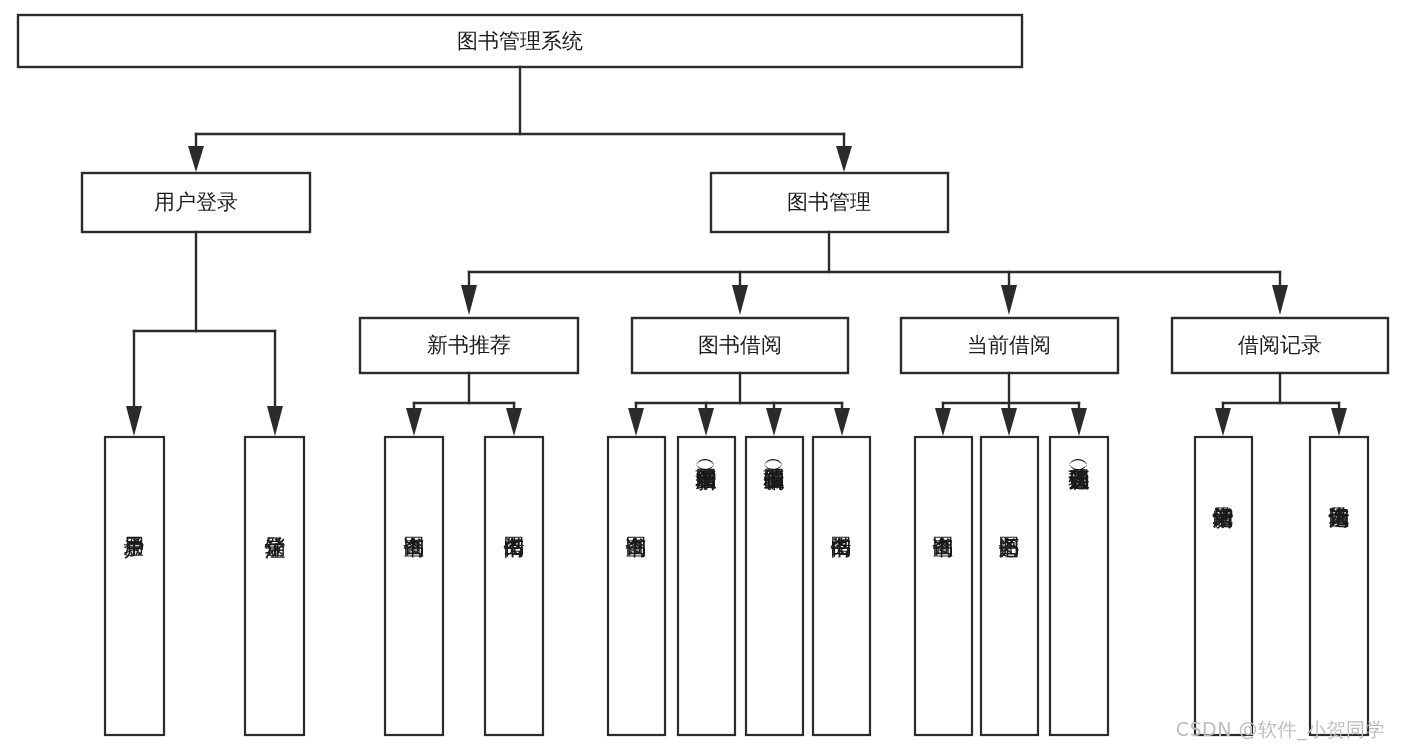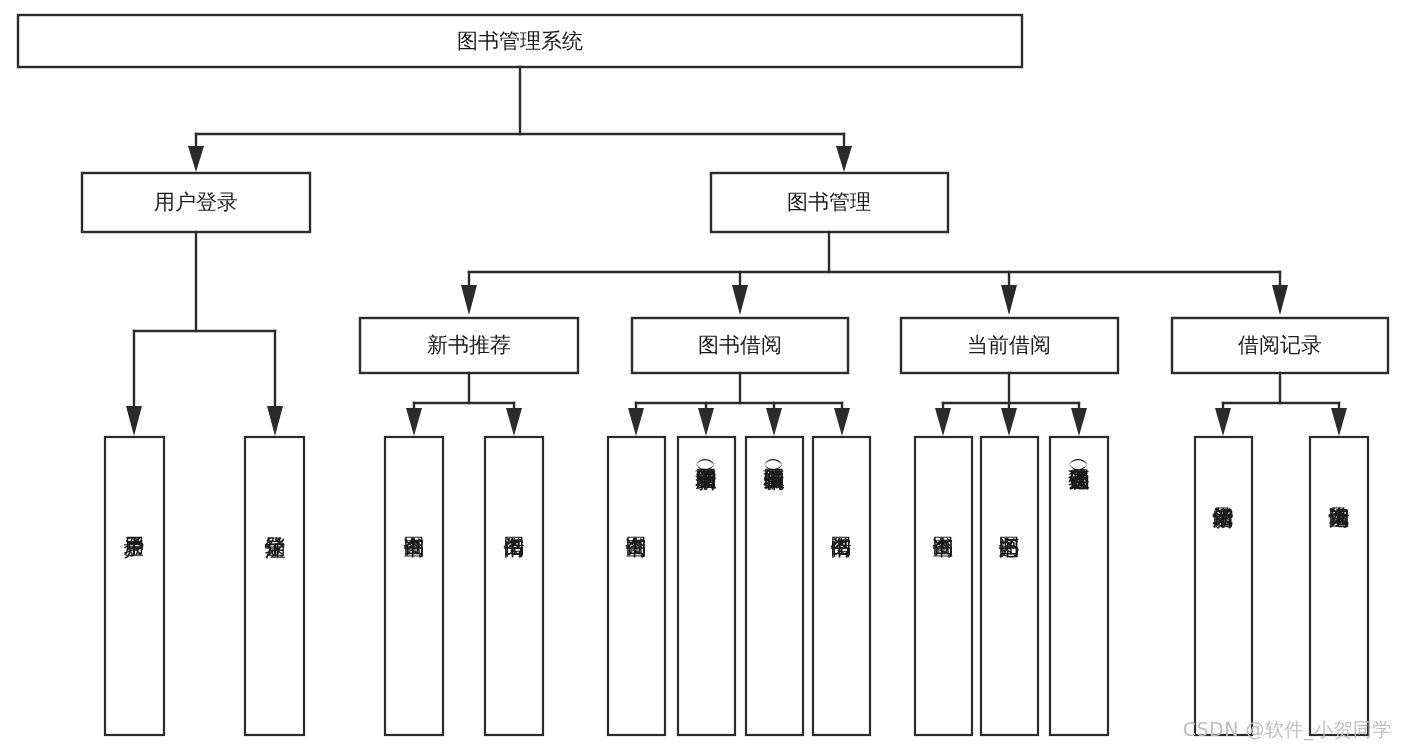--- a/index.html
+++ b/index.html
@@ -54,21 +54,21 @@
     dominant-baseline: middle;
   }
   .node-label-vert {
     font-family: "DejaVu Sans", "Liberation Sans", sans-serif;
     font-size: 21px;
     fill: #1a1a1a;
     text-anchor: middle;
   }
   .watermark-text {
     position: absolute;
-    right: 13px;
+    right: 20px;
     bottom: 4px;
     font-family: "DejaVu Sans", "Liberation Sans", sans-serif;
     font-size: 19px;
     color: #bdbdbd;
     letter-spacing: 0.5px;
     white-space: nowrap;
     user-select: none;
   }
 </style>
 </head>

